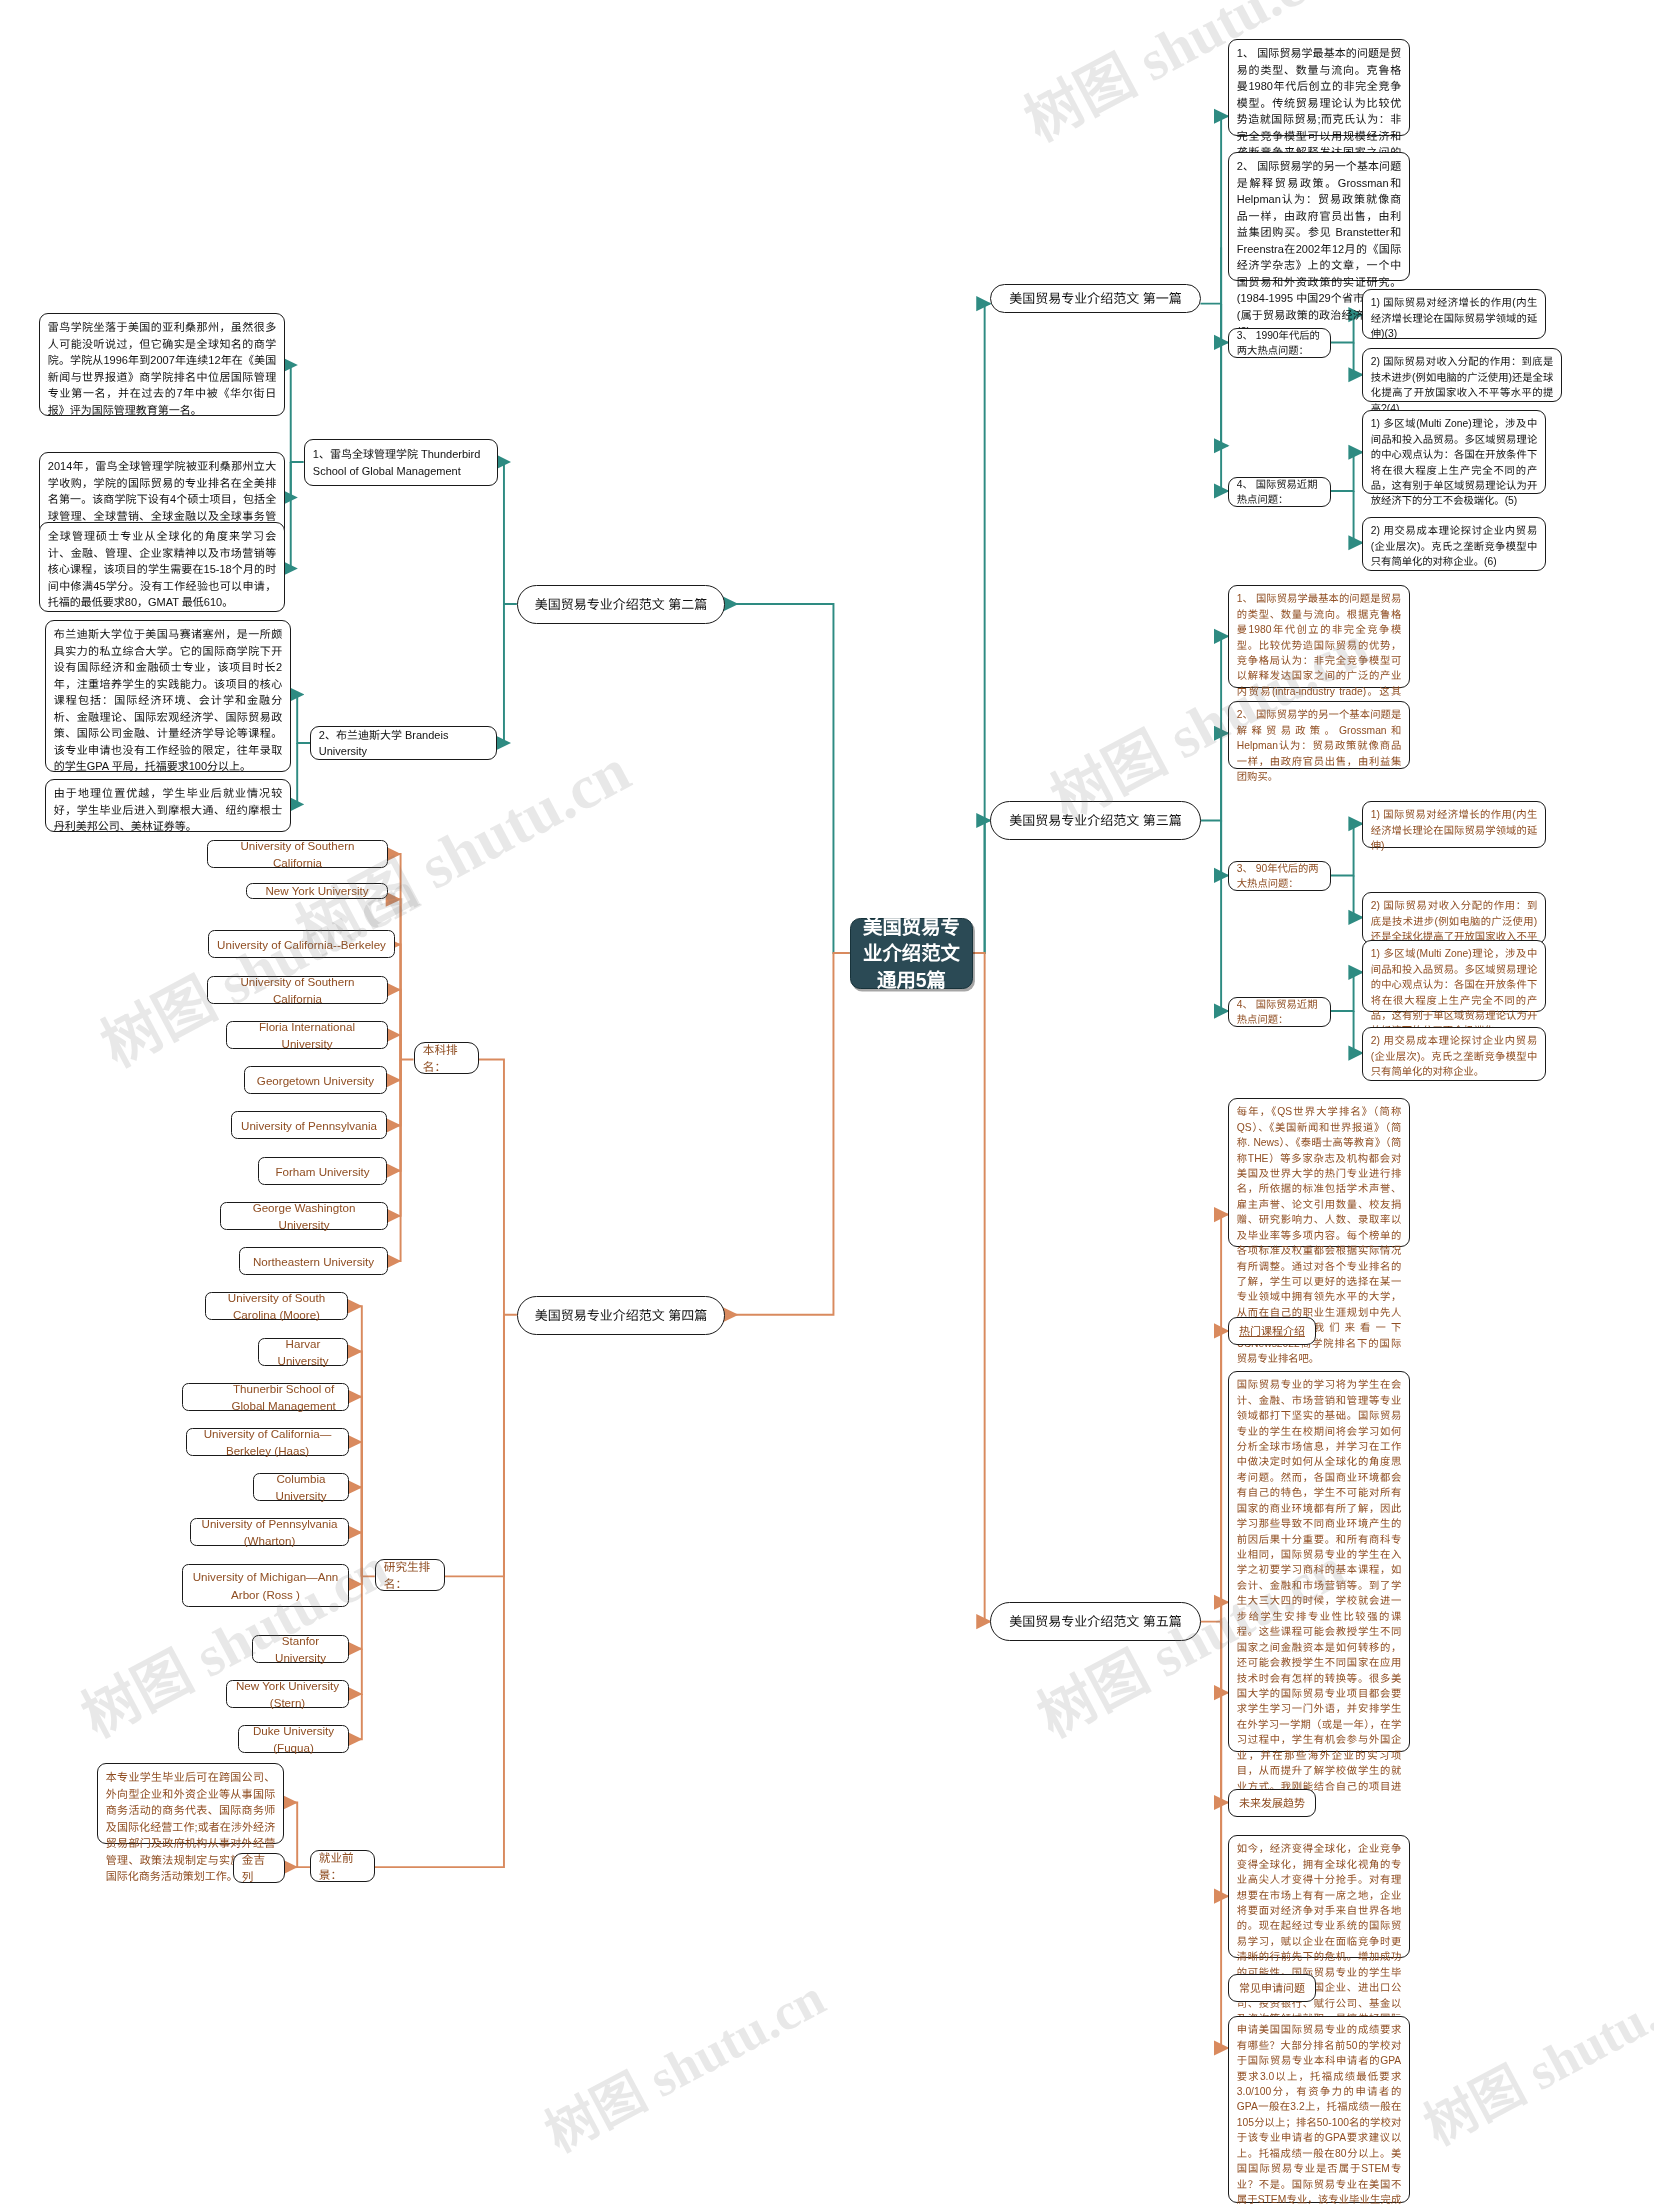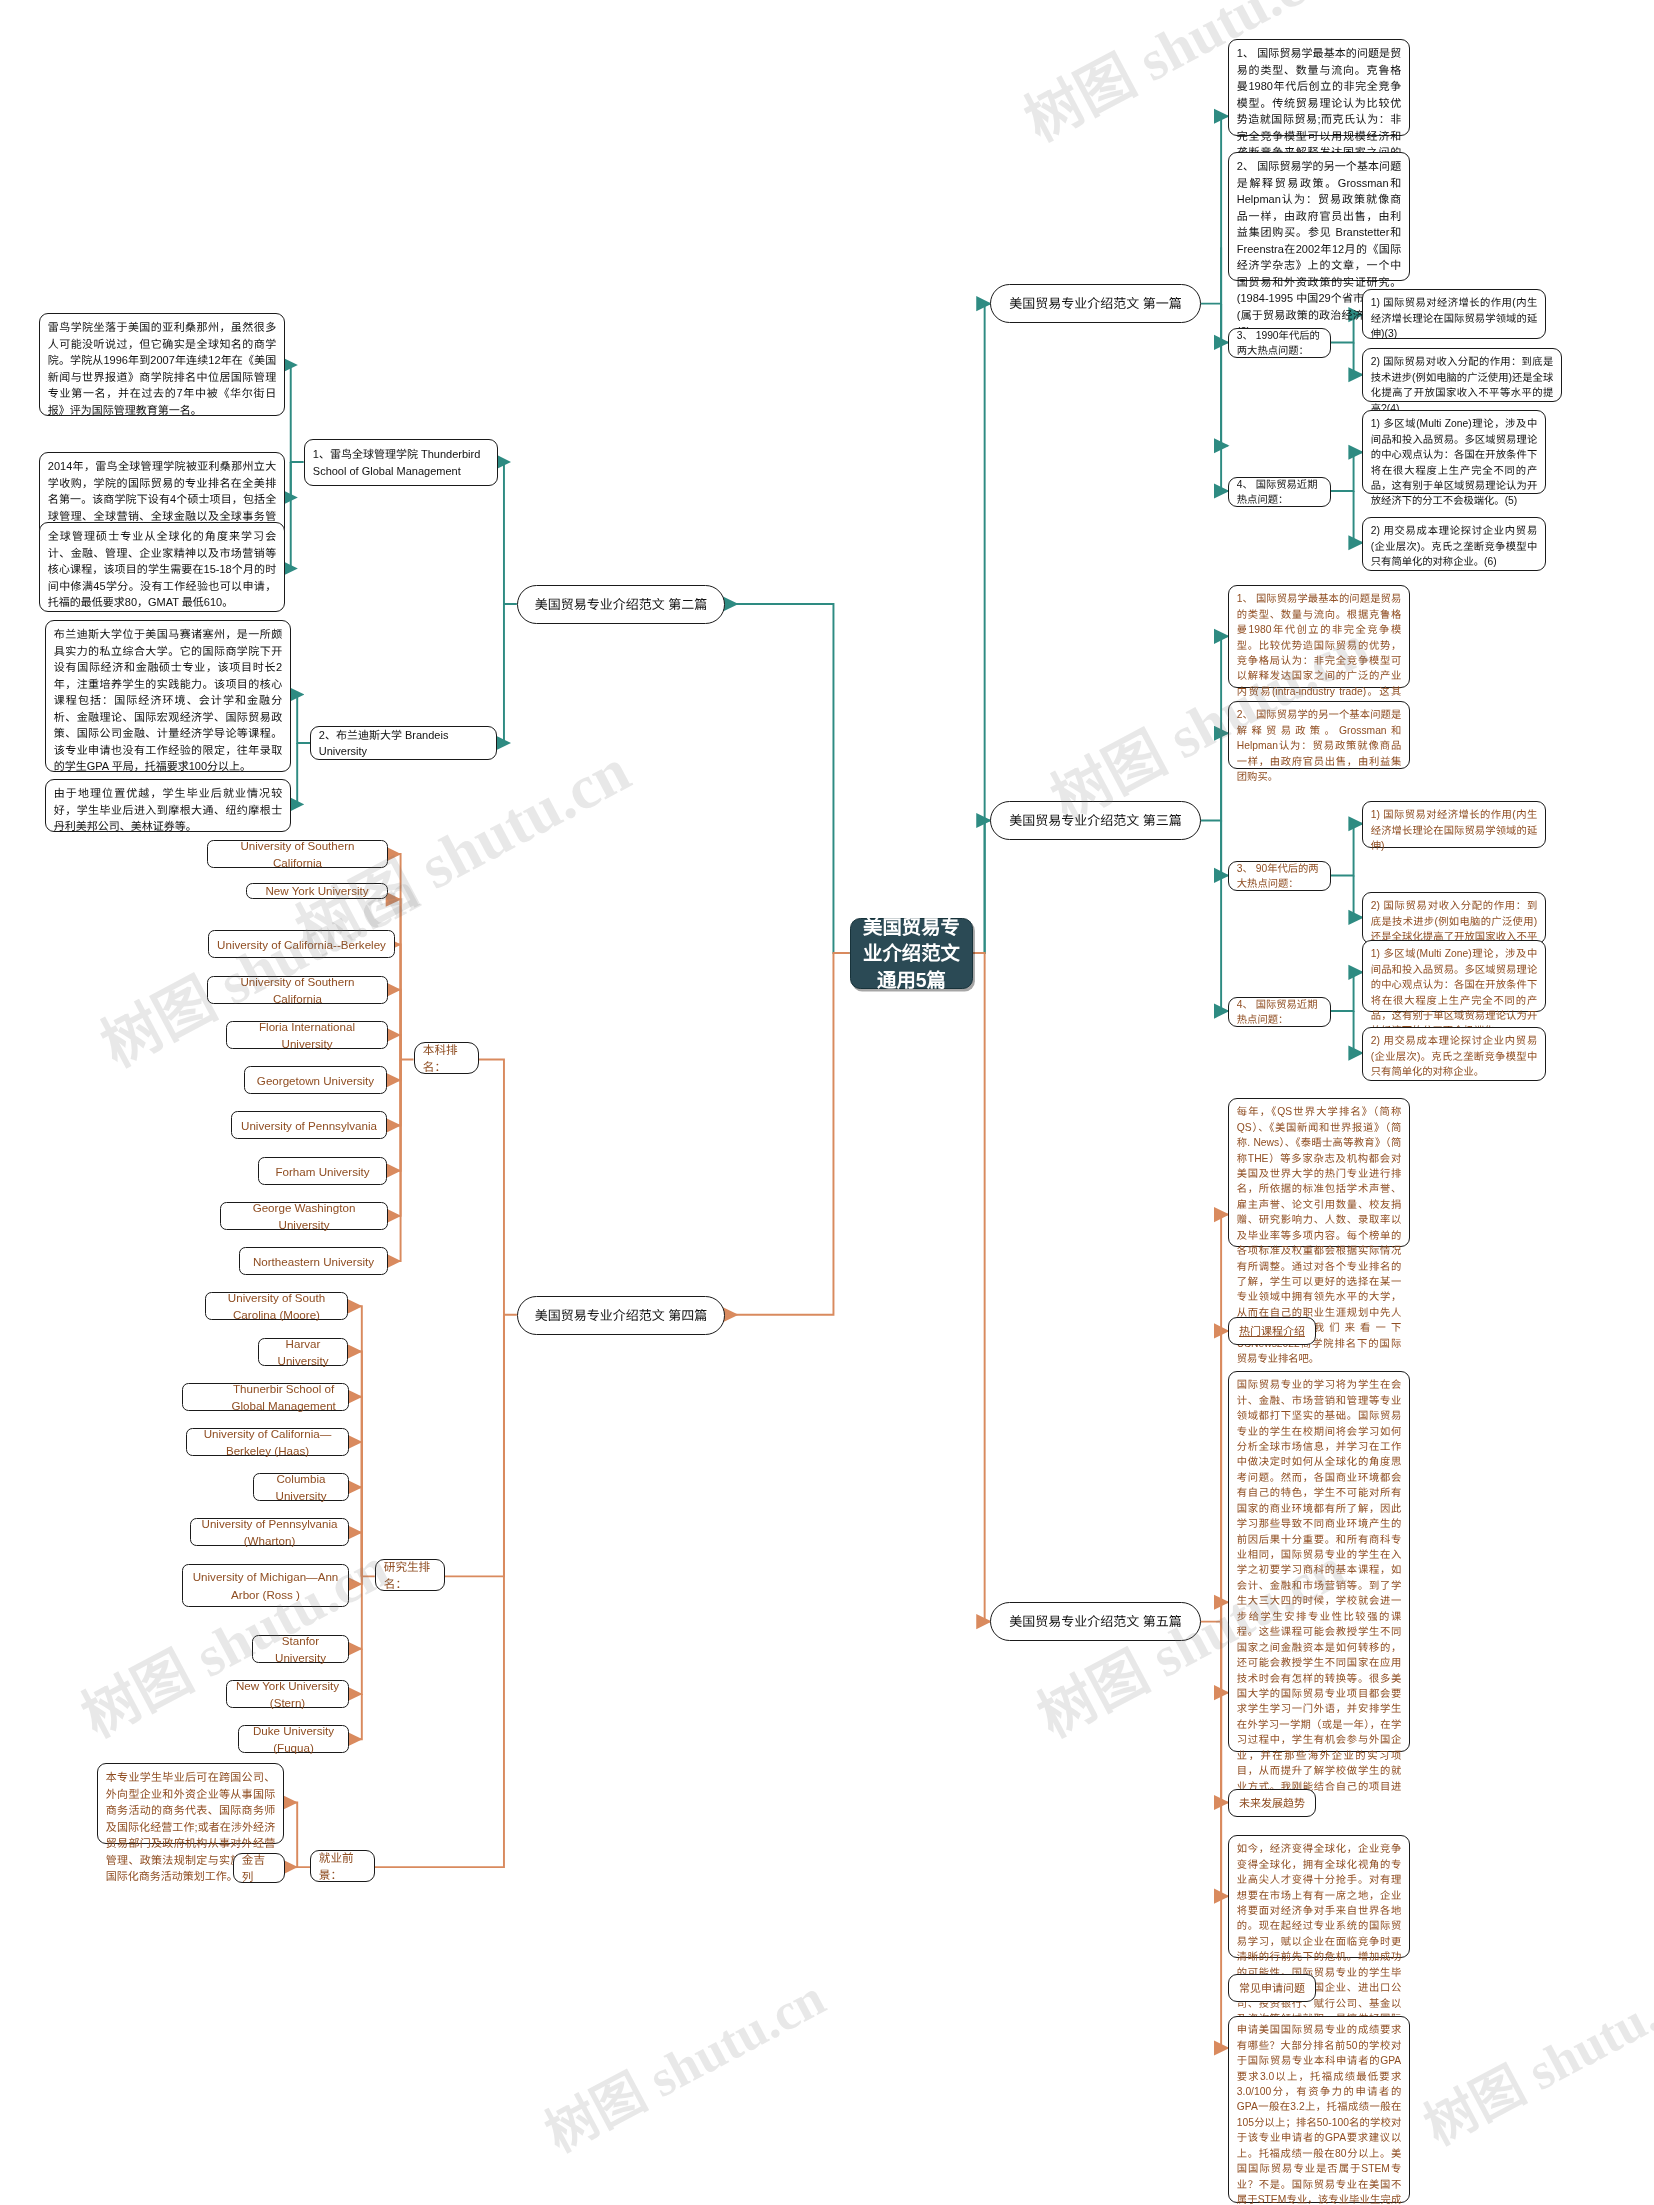--- a/index.html
+++ b/index.html
@@ -246,21 +246,21 @@
     <span>Duke University (Fuqua)</span>
     </div>
 
   <div class="node para orgtxt" style="left:97px;top:1763px;width:187px;height:81px;">
     <span>本专业学生毕业后可在跨国公司、外向型企业和外资企业等从事国际商务活动的商务代表、国际商务师及国际化经营工作;或者在涉外经济贸易部门及政府机构从事对外经营管理、政策法规制定与实施，以及国际化商务活动策划工作。</span>
   </div>
   <div class="node mini orgtxt" style="left:233px;top:1853px;width:52px;height:30px;">
     <span>金吉列</span>
   </div>
 
-  <div class="node lbl round" style="left:990px;top:284px;width:211px;height:39px;">
+  <div class="node lbl round" style="left:990px;top:284px;width:211px;height:29px;">
     <span>美国贸易专业介绍范文 第一篇</span>
   </div>
 
   <div class="node para" style="left:1228px;top:39px;width:182px;height:97px;">
     <span>1、 国际贸易学最基本的问题是贸易的类型、数量与流向。克鲁格曼1980年代后创立的非完全竞争模型。传统贸易理论认为比较优势造就国际贸易;而克氏认为：非完全竞争模型可以用规模经济和垄断竞争来解释发达国家之间的产业内贸易(intra-industry trade)</span>
   </div>
   <div class="node para" style="left:1228px;top:152px;width:182px;height:129px;">
     <span>2、 国际贸易学的另一个基本问题是解释贸易政策。Grossman和Helpman认为：贸易政策就像商品一样，由政府官员出售，由利益集团购买。参见 Branstetter和Freenstra在2002年12月的《国际经济学杂志》上的文章，一个中国贸易和外资政策的实证研究。(1984-1995 中国29个省市的数据)(属于贸易政策的政治经济学门类)(2)</span>
   </div>
   <div class="node mini" style="left:1228px;top:328px;width:103px;height:30px;font-size:10.3px;">

